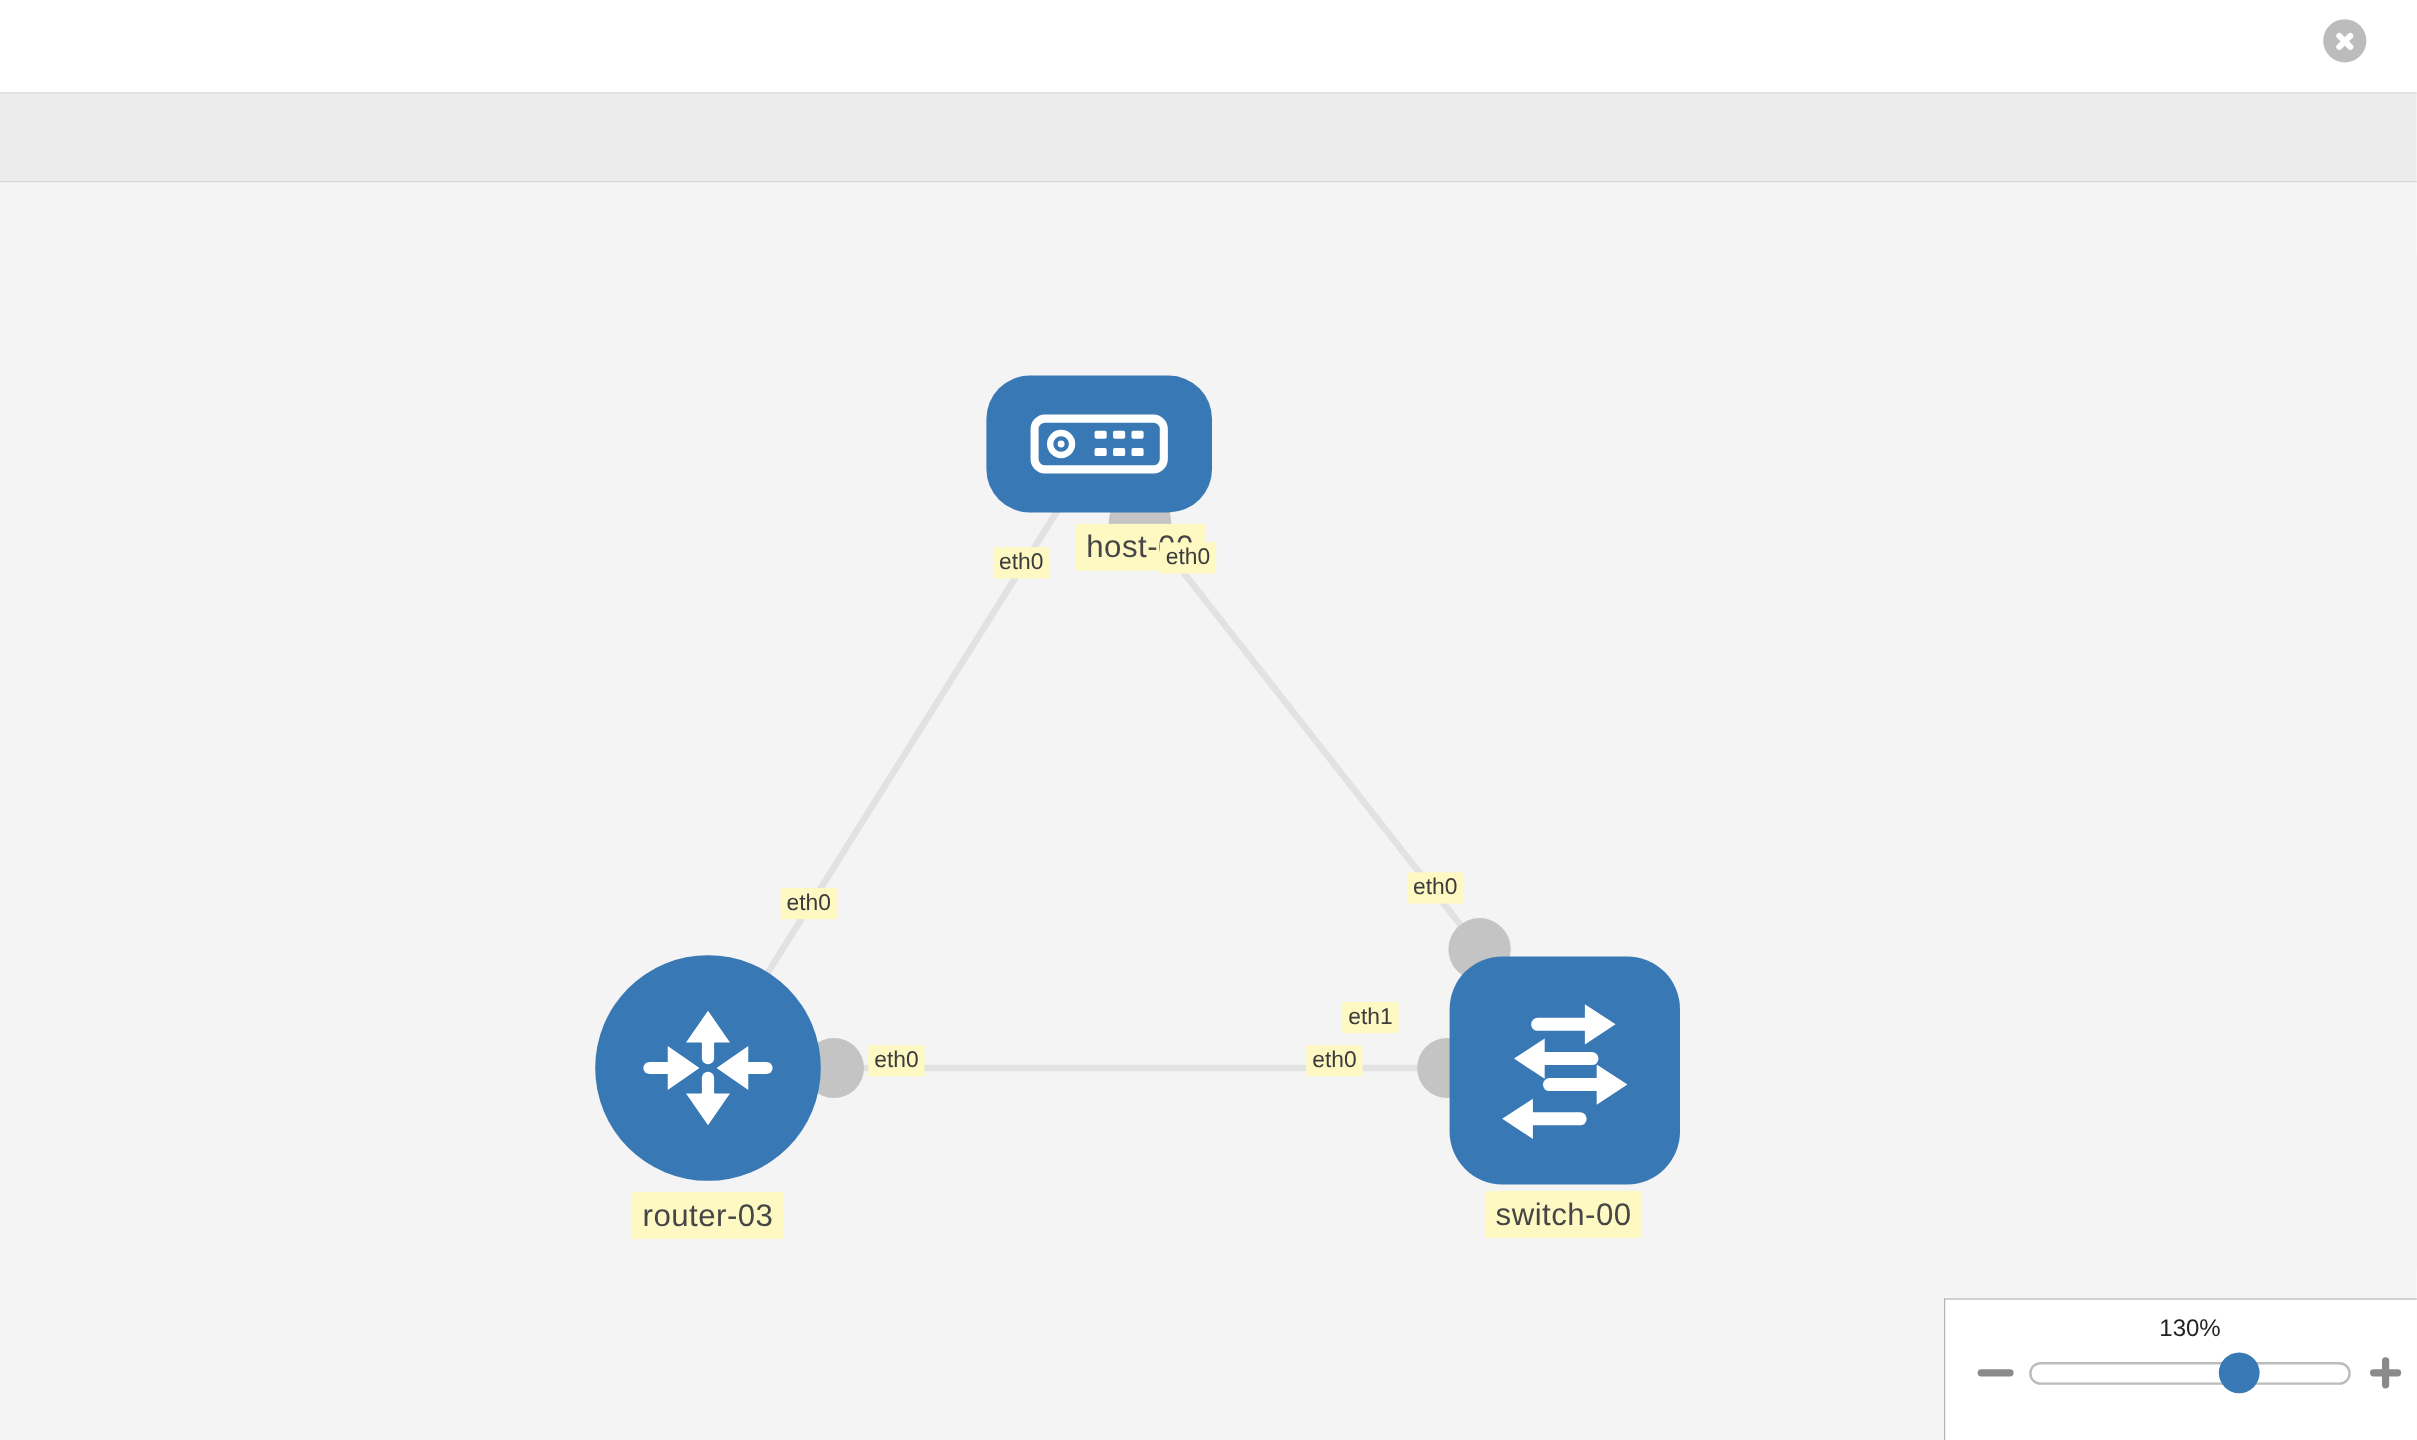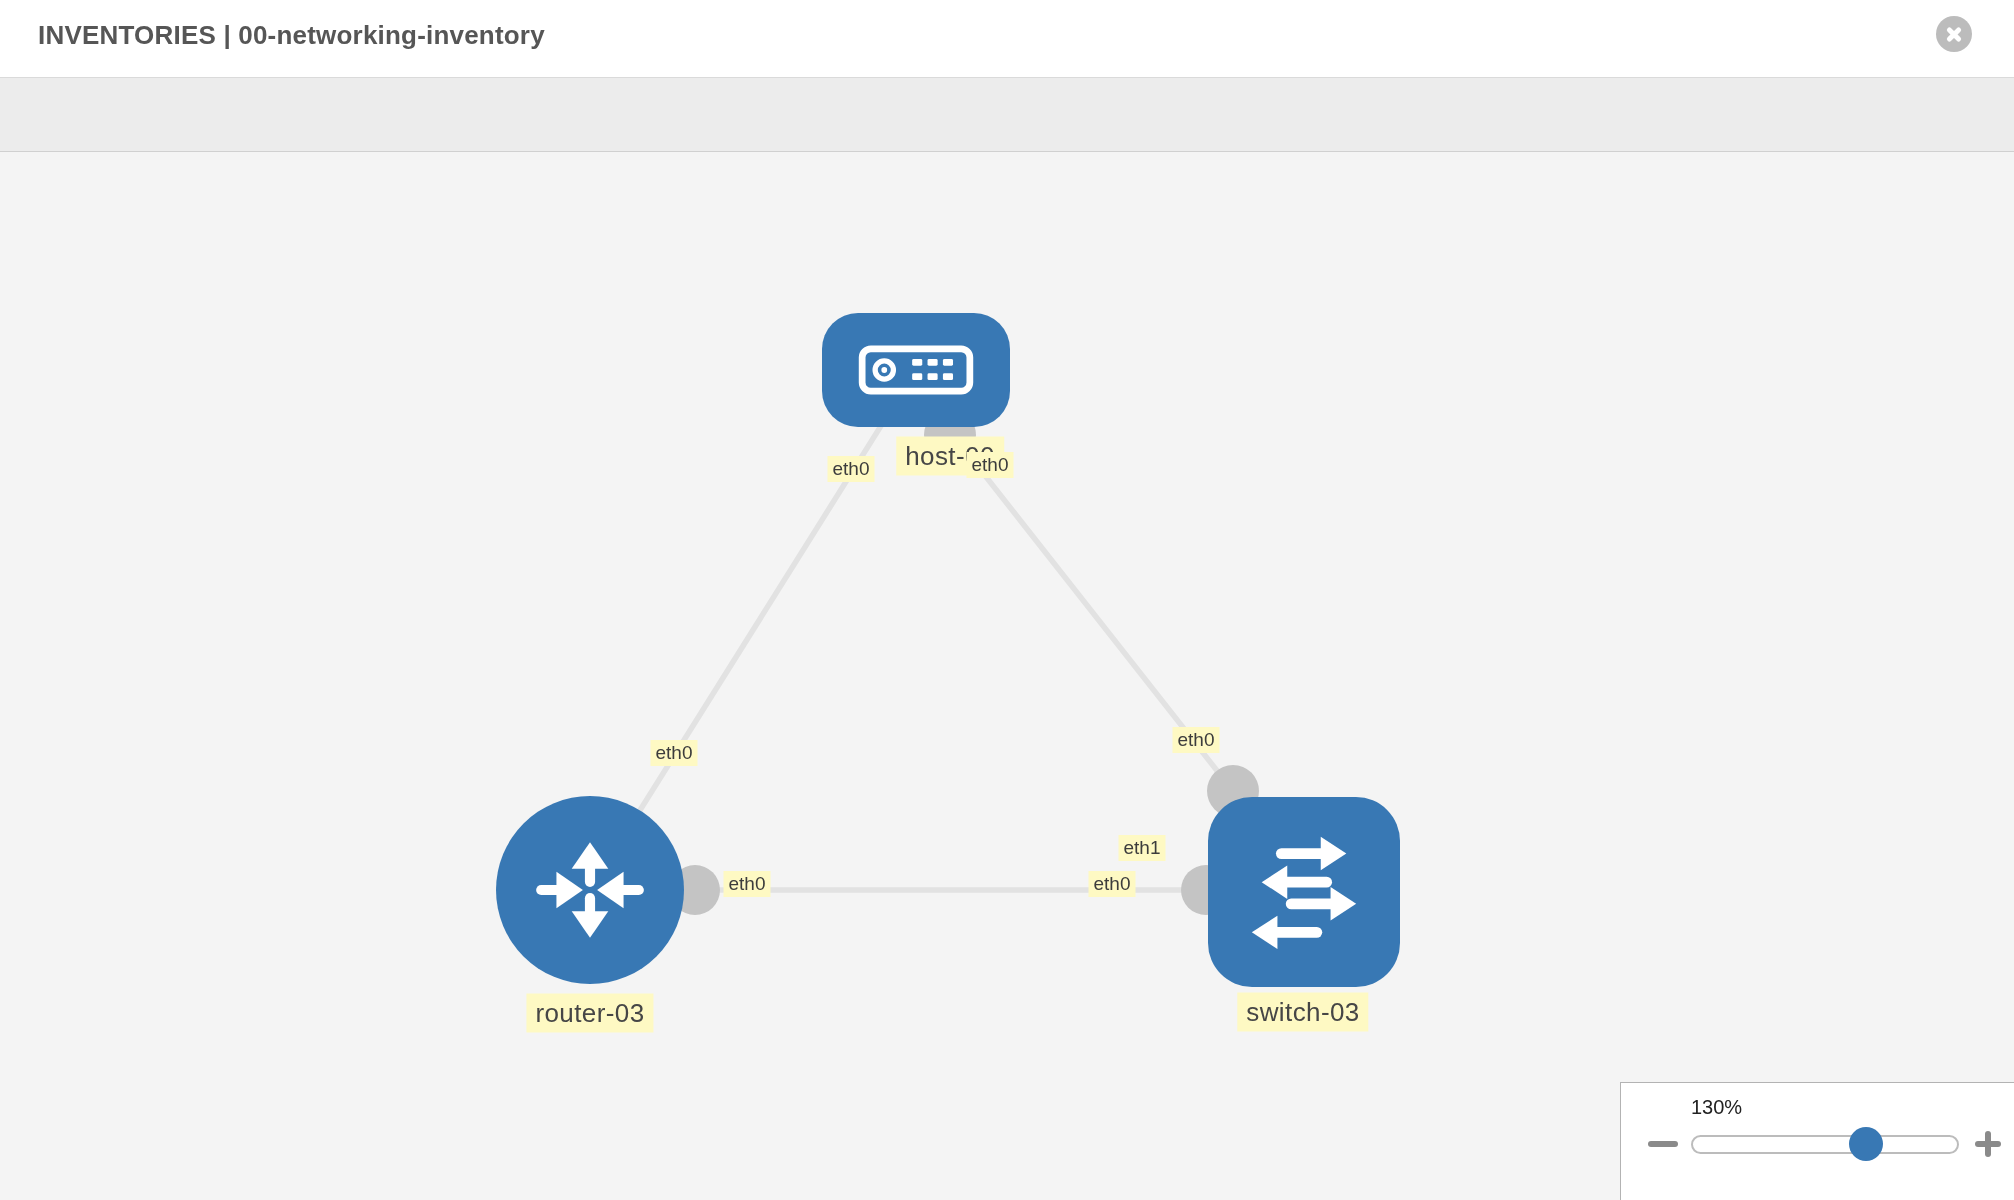--- a/index.html
+++ b/index.html
@@ -86,21 +86,21 @@
   }
   .node-label { font-size: 26px; padding: 4px 9px; letter-spacing: 0.4px; }
   .if-label   { font-size: 19px; padding: 2px 5px; color: #3c3c3c; }
   
   .zoom-panel {
     position: absolute; left: 1620px; top: 1082px; width: 400px; height: 124px;
     background: #ffffff; border: 1px solid #b3b3b3; border-right: none; z-index: 5;
   }
   .zoom-value {
     position: absolute; left: 70px; top: 13px; width: 268px;
-    font-size: 20px; color: #222222;
+    text-align: center; font-size: 20px; color: #222222;
   }
   .zoom-minus {
     position: absolute; left: 27px; top: 58px;
     width: 30px; height: 6px; border-radius: 3px; background: #8a8a8a; cursor: pointer;
   }
   .zoom-plus { position: absolute; left: 352px; top: 46px; width: 30px; height: 30px; cursor: pointer; }
   .zoom-plus .h { position: absolute; left: 2px; top: 12px; width: 26px; height: 6px; border-radius: 3px; background: #8a8a8a; }
   .zoom-plus .v { position: absolute; left: 12px; top: 2px; width: 6px; height: 26px; border-radius: 3px; background: #8a8a8a; }
   .zoom-track {
     position: absolute; left: 70px; top: 52px; width: 268px; height: 19px;
@@ -109,21 +109,20 @@
   .zoom-thumb {
     position: absolute; left: 156px; top: -10px;
     width: 34px; height: 34px; border-radius: 50%;
     background: #3878b4; cursor: grab;
   }
 </style>
 </head>
 <body>
 
 <div class="header">
-  <div class="header-title">INVENTORIES | 00-networking-inventory</div>
   <div class="close-btn">
     <div class="x1"></div>
     <div class="x2"></div>
   </div>
 </div>
 
 <div class="toolbar">
   <div class="select-box actions">
     <span class="select-label">ACTIONS</span>
     <span class="caret"></span>
@@ -207,21 +206,21 @@
         <line x1="52" y1="77" x2="94" y2="77"></line>
         <polygon points="118,77 92,60 92,94" stroke="none"></polygon>
         <line x1="78" y1="106" x2="36" y2="106"></line>
         <polygon points="12,106 38,89 38,123" stroke="none"></polygon>
       </g>
     </svg>
   </div>
 
   <div class="graph-label node-label" style="left:950px; top:304px;">host-00</div>
   <div class="graph-label node-label" style="left:590px; top:861px;">router-03</div>
-  <div class="graph-label node-label" style="left:1303px; top:860px;">switch-03</div>
+  <div class="graph-label node-label" style="left:1303px; top:860px;">switch-00</div>
 
   <div class="graph-label if-label" style="left:851px; top:317px;">eth0</div>
   <div class="graph-label if-label" style="left:990px; top:313px;">eth0</div>
   <div class="graph-label if-label" style="left:674px; top:601px;">eth0</div>
   <div class="graph-label if-label" style="left:747px; top:732px;">eth0</div>
   <div class="graph-label if-label" style="left:1142px; top:696px;">eth1</div>
   <div class="graph-label if-label" style="left:1196px; top:588px;">eth0</div>
 </div>
 
 <div class="zoom-panel">

